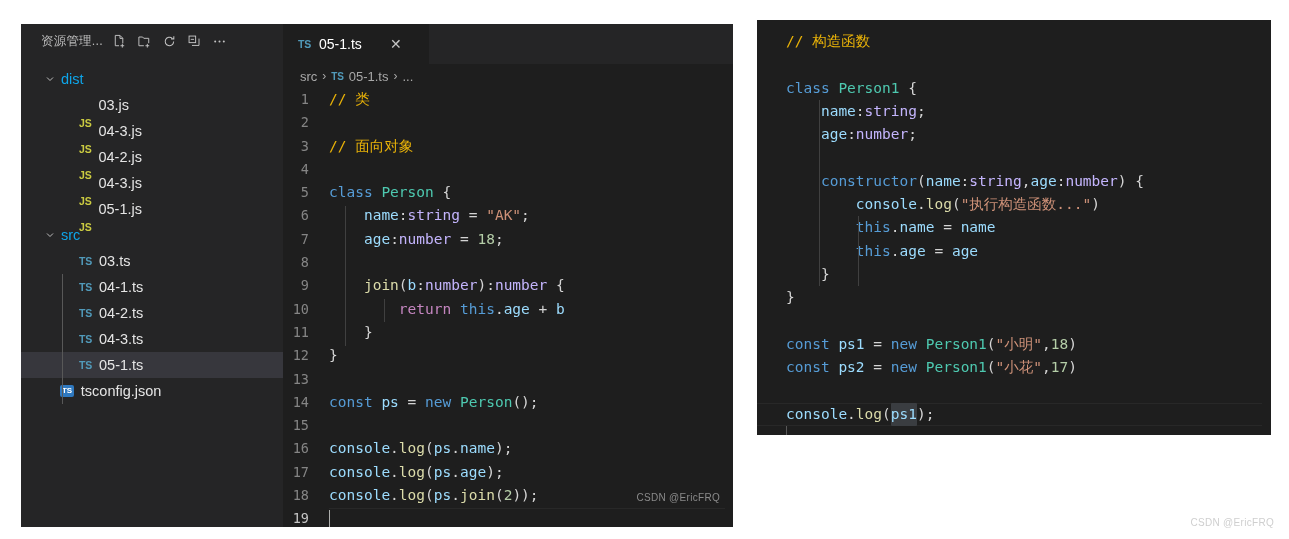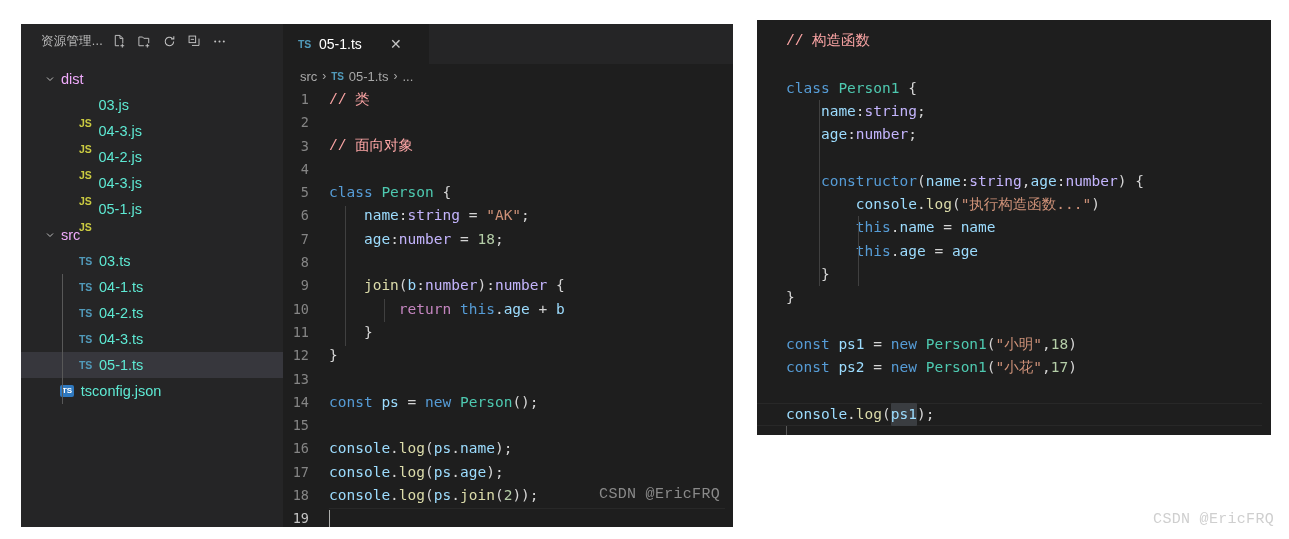--- a/index.html
+++ b/index.html
@@ -96,21 +96,21 @@
     width: 16px;
     height: 16px;
     margin-left: 21px;
     margin-right: 3px;
     flex: none;
     display: flex;
     align-items: center;
     justify-content: center;
   }
 
-  .row .folder-label { color: #f0abfc; font-size: 14.5px; text-align: right; }
+  .row .folder-label { color: #0ea5e9; font-size: 14.5px; text-align: right; }
 
   .row.file {
     padding-left: 58px;
   }
 
   .row.file.root-file {
     padding-left: 39px;
   }
 
   .file-icon {
@@ -127,21 +127,21 @@
 
   .file-icon.tsconfig {
     background: #2f79c0;
     color: #ffffff;
     font-size: 8px;
     padding: 1px 2px;
     border-radius: 2px;
     line-height: 10px;
   }
 
-  .file-name { color: #5eead4; font-size: 14.5px; }
+  .file-name { color: #e5e5e5; font-size: 14.5px; }
 
   
   .indent-guide {
     position: absolute;
     left: 41px;
     width: 1px;
     background: #585858;
   }
 
   
@@ -282,37 +282,37 @@
     padding-left: 29px;
     margin-right: 9px;
   }
 
   .sel-token {
     background: #3a3d41;
     border-radius: 1px;
   }
 
   
-  .t-comment  { color: #fca5a5; font-family: Liberation Mono, monospace; }
+  .t-comment  { color: #eab308; }
   .t-keyword  { color: #569cd6; }
   .t-class    { color: #4ec9b0; }
   .t-type     { color: #c4b5fd; }
   .t-prop     { color: #9cdcfe; }
   .t-string   { color: #ce9178; }
   .t-number   { color: #b5cea8; }
   .t-plain    { color: #d4d4d4; }
   .t-ctrl     { color: #c586c0; }
   .t-punct    { color: #d4d4d4; }
   .t-yellow   { color: #dcdcaa; }
 
   
   .watermark {
     position: absolute;
-    font-family: Liberation Mono, monospace;
-    font-size: 15px;
+    font-family: Liberation Sans, sans-serif;
+    font-size: 10px;
     color: #9a9a9a;
     letter-spacing: .3px;
     white-space: nowrap;
   }
   .watermark.inner { color: #8a8a8a; }
   .watermark.outer { color: #cfcfcf; }
 
   .cursor-caret {
     display: inline-block;
     width: 1px;

